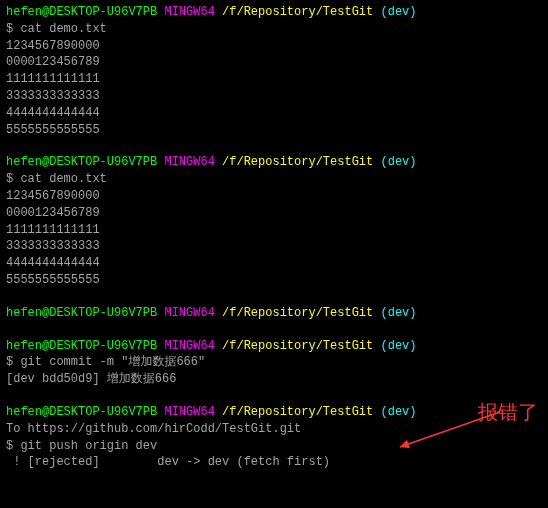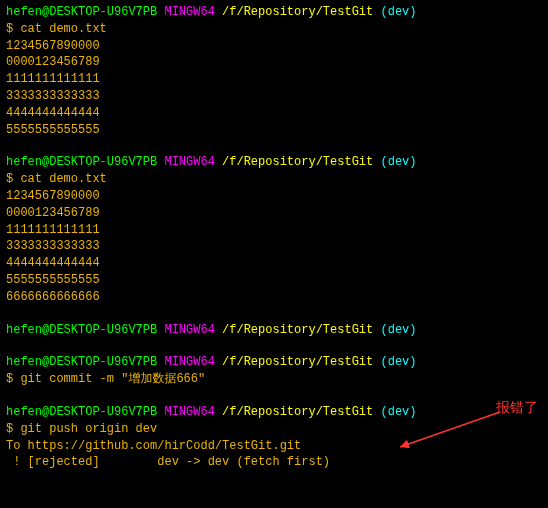--- a/index.html
+++ b/index.html
@@ -13,26 +13,26 @@
       width: 548px;
       height: 508px;
       position: relative;
       overflow: hidden;
     }
     .line { white-space: pre; }
     .green { color: #00ff00; }
     .magenta { color: #ff00ff; }
     .yellow { color: #ffff00; }
     .cyan { color: #00ffff; }
-    .white { color: #eab308; }
+    .white { color: #a3a3a3; }
     .blank { height: 16px; }
     .annotation {
       position: absolute;
       color: #ff3333;
-      font-size: 14px;
+      font-size: 20px;
       right: 10px;
       top: 398px;
       font-family: "Microsoft YaHei", sans-serif;
     }
     .arrow {
       position: absolute;
       pointer-events: none;
     }
   </style>
 </head>
@@ -49,30 +49,30 @@
     <div class="line white">5555555555555</div>
     <div class="blank"></div>
     <div class="line"><span class="green">hefen@DESKTOP-U96V7PB </span><span class="magenta">MINGW64 </span><span class="yellow">/f/Repository/TestGit </span><span class="cyan">(dev)</span></div>
     <div class="line white">$ cat demo.txt</div>
     <div class="line white">1234567890000</div>
     <div class="line white">0000123456789</div>
     <div class="line white">1111111111111</div>
     <div class="line white">3333333333333</div>
     <div class="line white">4444444444444</div>
     <div class="line white">5555555555555</div>
-    <div class="line white">6666666666666</div>
     <div class="blank"></div>
     <div class="line"><span class="green">hefen@DESKTOP-U96V7PB </span><span class="magenta">MINGW64 </span><span class="yellow">/f/Repository/TestGit </span><span class="cyan">(dev)</span></div>
     <div class="blank"></div>
     <div class="line"><span class="green">hefen@DESKTOP-U96V7PB </span><span class="magenta">MINGW64 </span><span class="yellow">/f/Repository/TestGit </span><span class="cyan">(dev)</span></div>
     <div class="line white">$ git commit -m "增加数据666"</div>
+    <div class="line white">[dev bdd50d9] 增加数据666</div>
     <div class="blank"></div>
     <div class="line"><span class="green">hefen@DESKTOP-U96V7PB </span><span class="magenta">MINGW64 </span><span class="yellow">/f/Repository/TestGit </span><span class="cyan">(dev)</span></div>
+    <div class="line white">To https://github.com/hirCodd/TestGit.git</div>
     <div class="line white">$ git push origin dev</div>
-    <div class="line white">To https://github.com/hirCodd/TestGit.git</div>
     <div class="line white"> ! [rejected]        dev -&gt; dev (fetch first)</div>
   </div>
 
 <div class="annotation">报错了</div>
 
 <svg class="arrow" width="548" height="508" style="left:0;top:0;">
   <defs>
     <marker id="ah" markerWidth="8" markerHeight="8" refX="6" refY="3" orient="auto">
       <path d="M0,0 L6,3 L0,6 Z" fill="#ff3333"></path>
     </marker>

